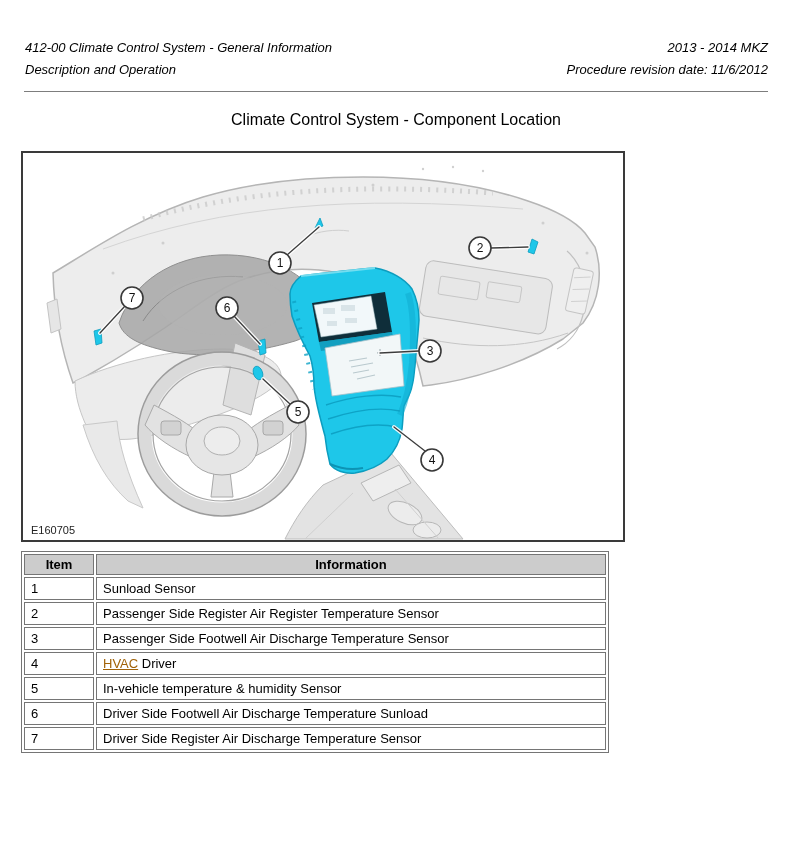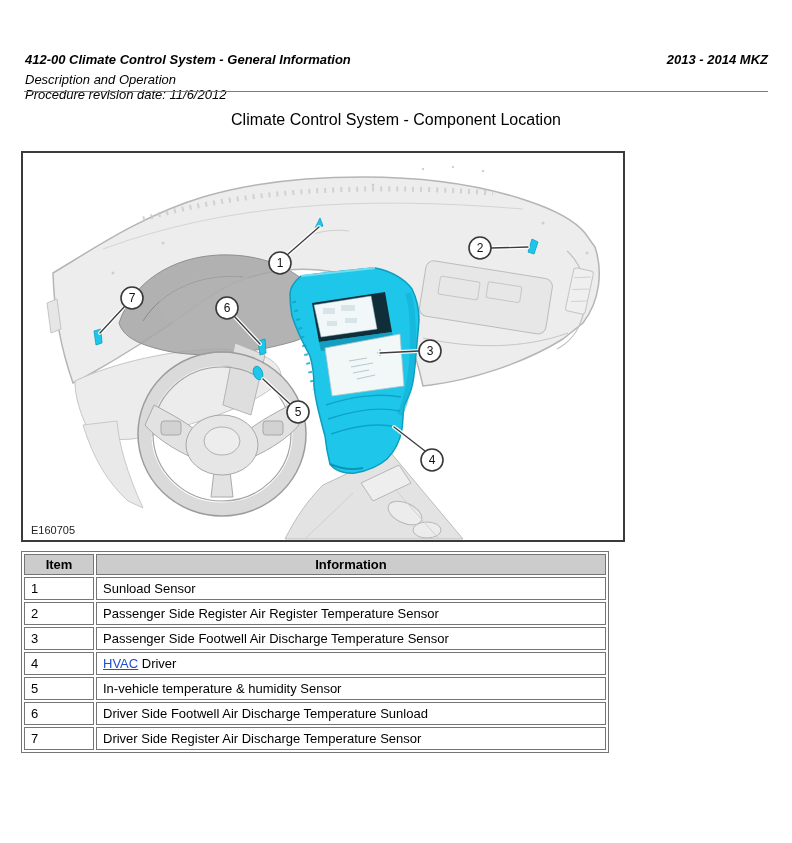--- a/index.html
+++ b/index.html
@@ -1,36 +1,36 @@
 <!DOCTYPE html>
 <html><head>
 <meta charset="utf-8">
 <style>
   html,body{margin:0;padding:0;background:#fff;}
   .page{position:relative;width:792px;height:843px;background:#fff;overflow:hidden;
         font-family:"Liberation Sans","DejaVu Sans",sans-serif;color:#000;}
   .hdr-row{position:absolute;left:25px;right:24px;display:flex;justify-content:space-between;
            font-style:italic;font-size:13px;line-height:15px;}
-  .hdr-row.r1{top:52px;font-weight:bold;}
-  .hdr-row.r2{top:72px;flex-direction:column;}
+  .hdr-row.r1{top:40px;}
+  .hdr-row.r2{top:62px;}
   .rule{position:absolute;left:24px;right:24px;top:91px;border-top:1px solid #7d7d7d;height:0;}
   .doc-title{position:absolute;left:0;right:0;top:111px;text-align:center;
              font-weight:normal;font-size:16px;}
   .figure{position:absolute;left:21px;top:151px;width:600px;height:387px;
           border:2px solid #3a3a3a;background:#fff;}
   .figure svg{display:block;}
   .comp-table{position:absolute;left:21px;top:551px;border-collapse:separate;border-spacing:2px;
               border:1px solid #757575;background:#fff;}
   .comp-table th{background:#ccc;font-weight:bold;text-align:center;font-size:13px;
                  border:1px solid #757575;padding:2px 20px;}
   .comp-table td{font-size:13px;border:1px solid #757575;padding:3px 6px;text-align:left;
                  white-space:nowrap;}
   .item-col{width:28px;}
   .desc-col{width:468px;}
-  .hvac-link{text-decoration:underline;color:#1d4ed8;cursor:pointer;}
+  .hvac-link{text-decoration:underline;color:#a16207;cursor:pointer;}
   .callout-num{font-size:12px;fill:#111;}
   .fig-code{font-size:11px;fill:#222;}
 </style>
 </head>
 <body>
 
 <div class="page">
 
   <div class="hdr-row r1">
     <span>412-00 Climate Control System - General Information</span>

